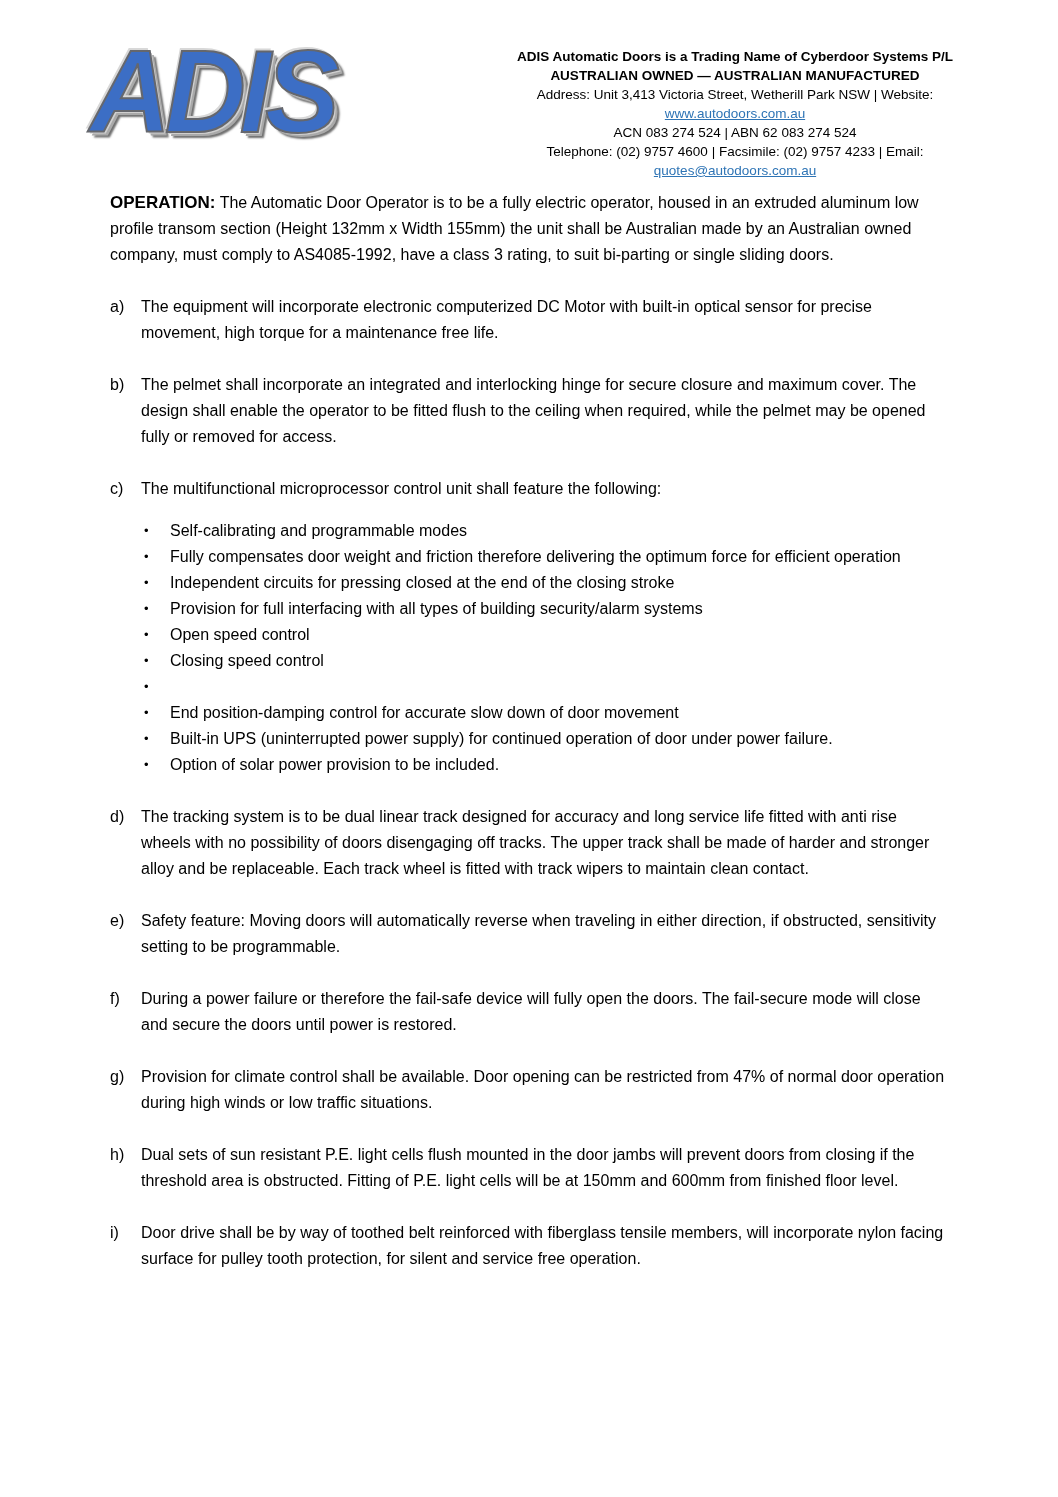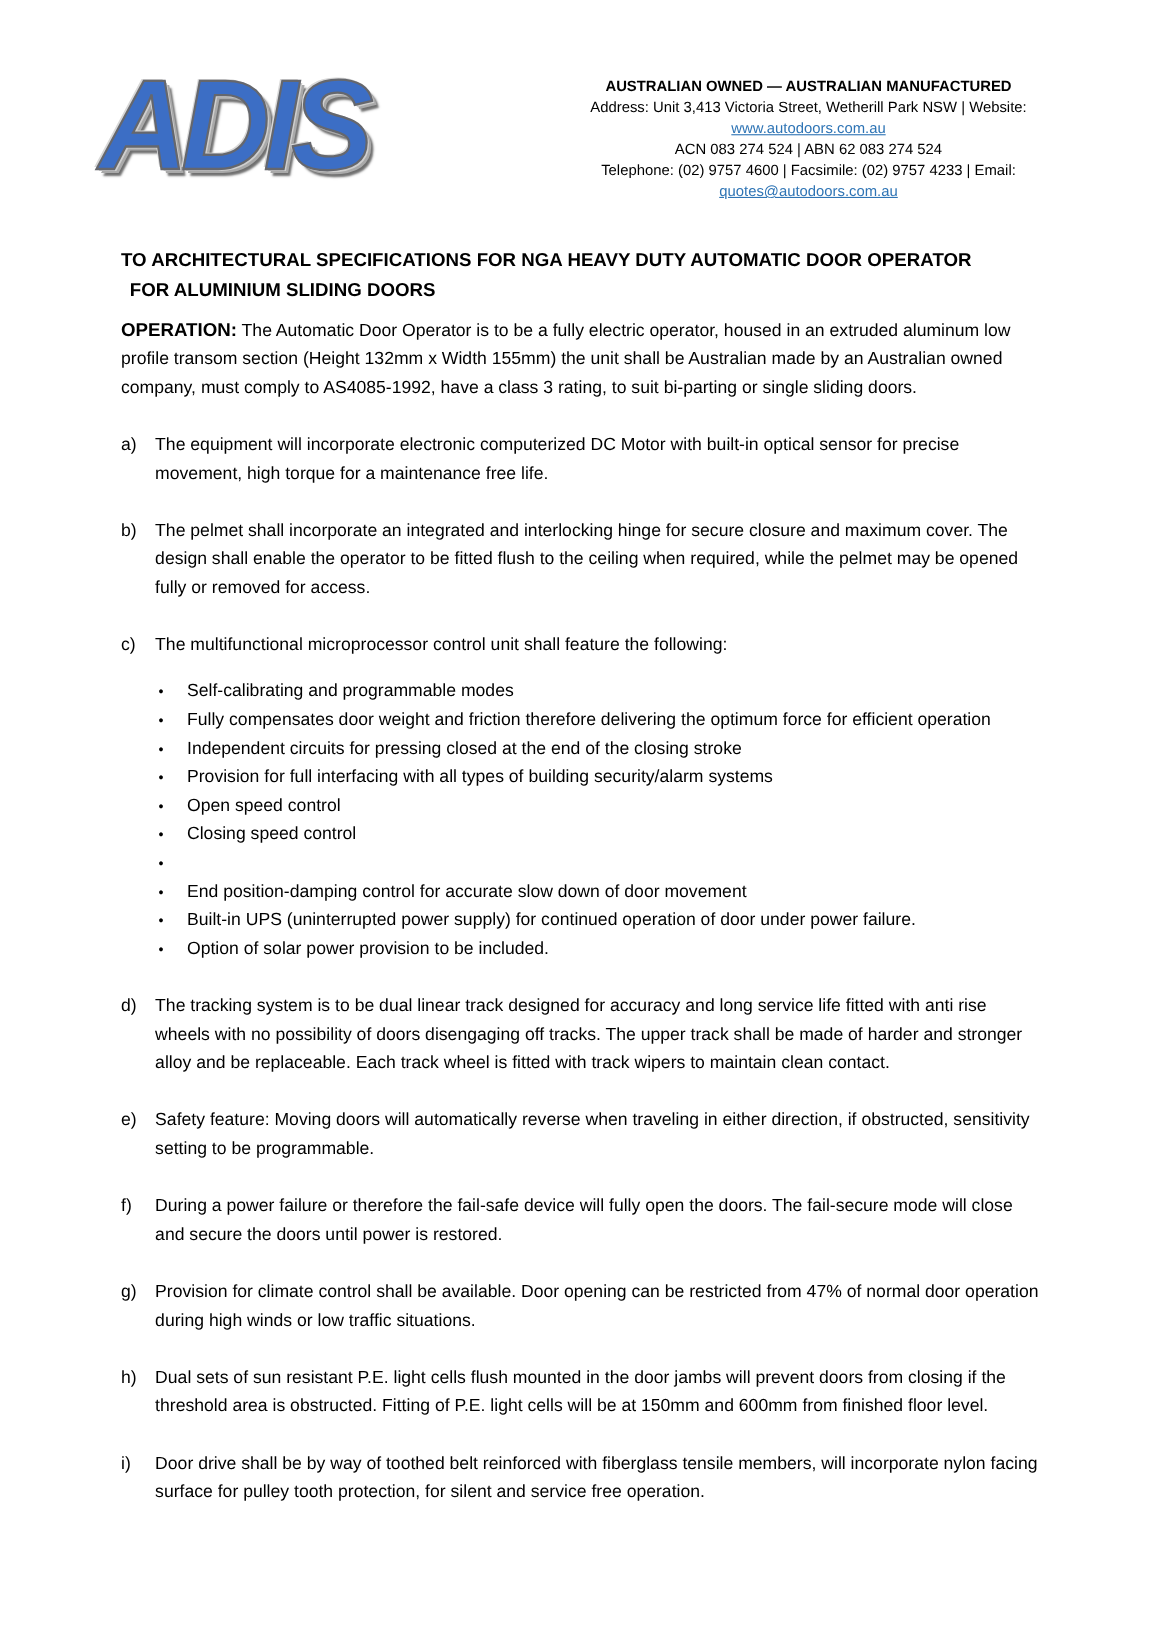--- a/index.html
+++ b/index.html
@@ -12,21 +12,20 @@
     overflow: hidden;
     position: relative;
     box-sizing: border-box;
   }
 
   
   .header {
     display: flex;
     align-items: flex-start;
     padding: 36px 58px 0 90px;
-    margin-top: 22px;
   }
   .logo {
     flex: 0 0 380px;
     padding-top: 4px;
   }
   .logo-text {
     display: inline-block;
     font-family: "Liberation Sans", sans-serif;
     font-weight: bold;
     font-style: italic;
@@ -98,37 +97,34 @@
 </head>
 <body>
 
 <div class="page">
 
   <div class="header">
     <div class="logo">
       <span class="logo-text">ADIS</span>
     </div>
     <div class="company-info">
+      <div class="bold-line">ADIS Automatic Doors is a Trading Name of Cyberdoor Systems P/L</div>
       <div class="bold-line">AUSTRALIAN OWNED — AUSTRALIAN MANUFACTURED</div>
       <div>
         <span>Address: Unit 3,413 Victoria Street, Wetherill Park NSW | Website: </span><a class="link">www.autodoors.com.au</a>
       </div>
       <div>ACN 083 274 524 | ABN 62 083 274 524</div>
       <div>
         <span>Telephone: (02) 9757 4600 | Facsimile: (02) 9757 4233 | Email: </span><a class="link">quotes@autodoors.com.au</a>
       </div>
     </div>
   </div>
 
   <div class="content">
 
-    <div class="title">
-      <div>TO ARCHITECTURAL SPECIFICATIONS FOR NGA HEAVY DUTY AUTOMATIC DOOR OPERATOR</div>
-      <div class="title-line2">FOR ALUMINIUM SLIDING DOORS</div>
-    </div>
 
     <p class="operation"><span class="op-label">OPERATION:</span><span> The Automatic Door Operator is to be a fully electric operator, housed in an extruded aluminum low profile transom section (Height 132mm x Width 155mm) the unit shall be Australian made by an Australian owned company, must comply to AS4085-1992, have a class 3 rating, to suit bi-parting or single sliding doors.</span></p>
 
     <div class="item">
       <div class="item-letter">a)</div>
       <div class="item-text">The equipment will incorporate electronic computerized DC Motor with built-in optical sensor for precise movement, high torque for a maintenance free life.</div>
     </div>
 
     <div class="item">
       <div class="item-letter">b)</div>

